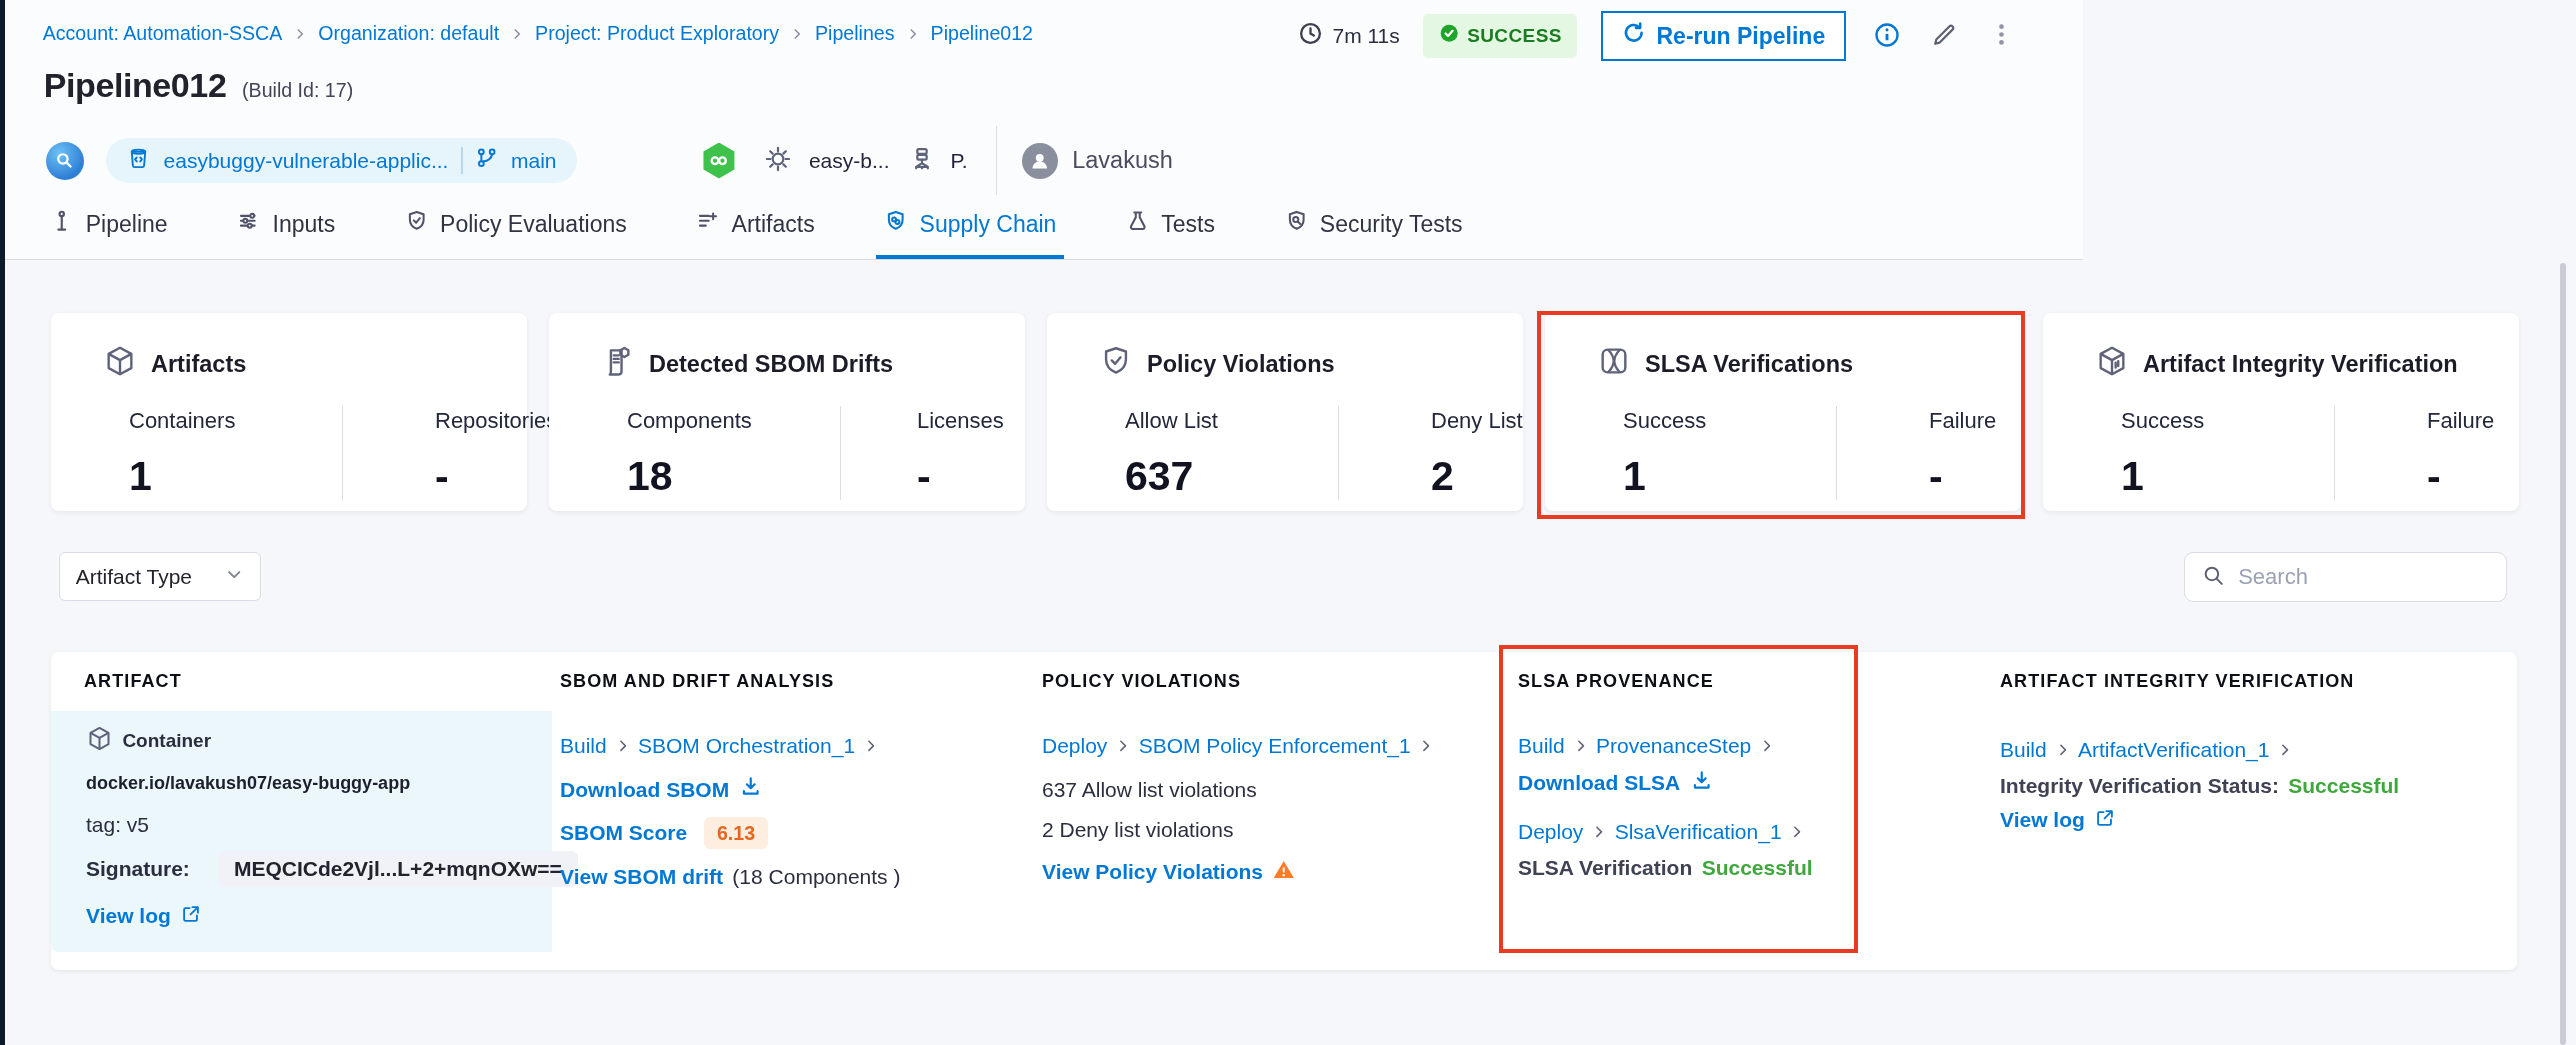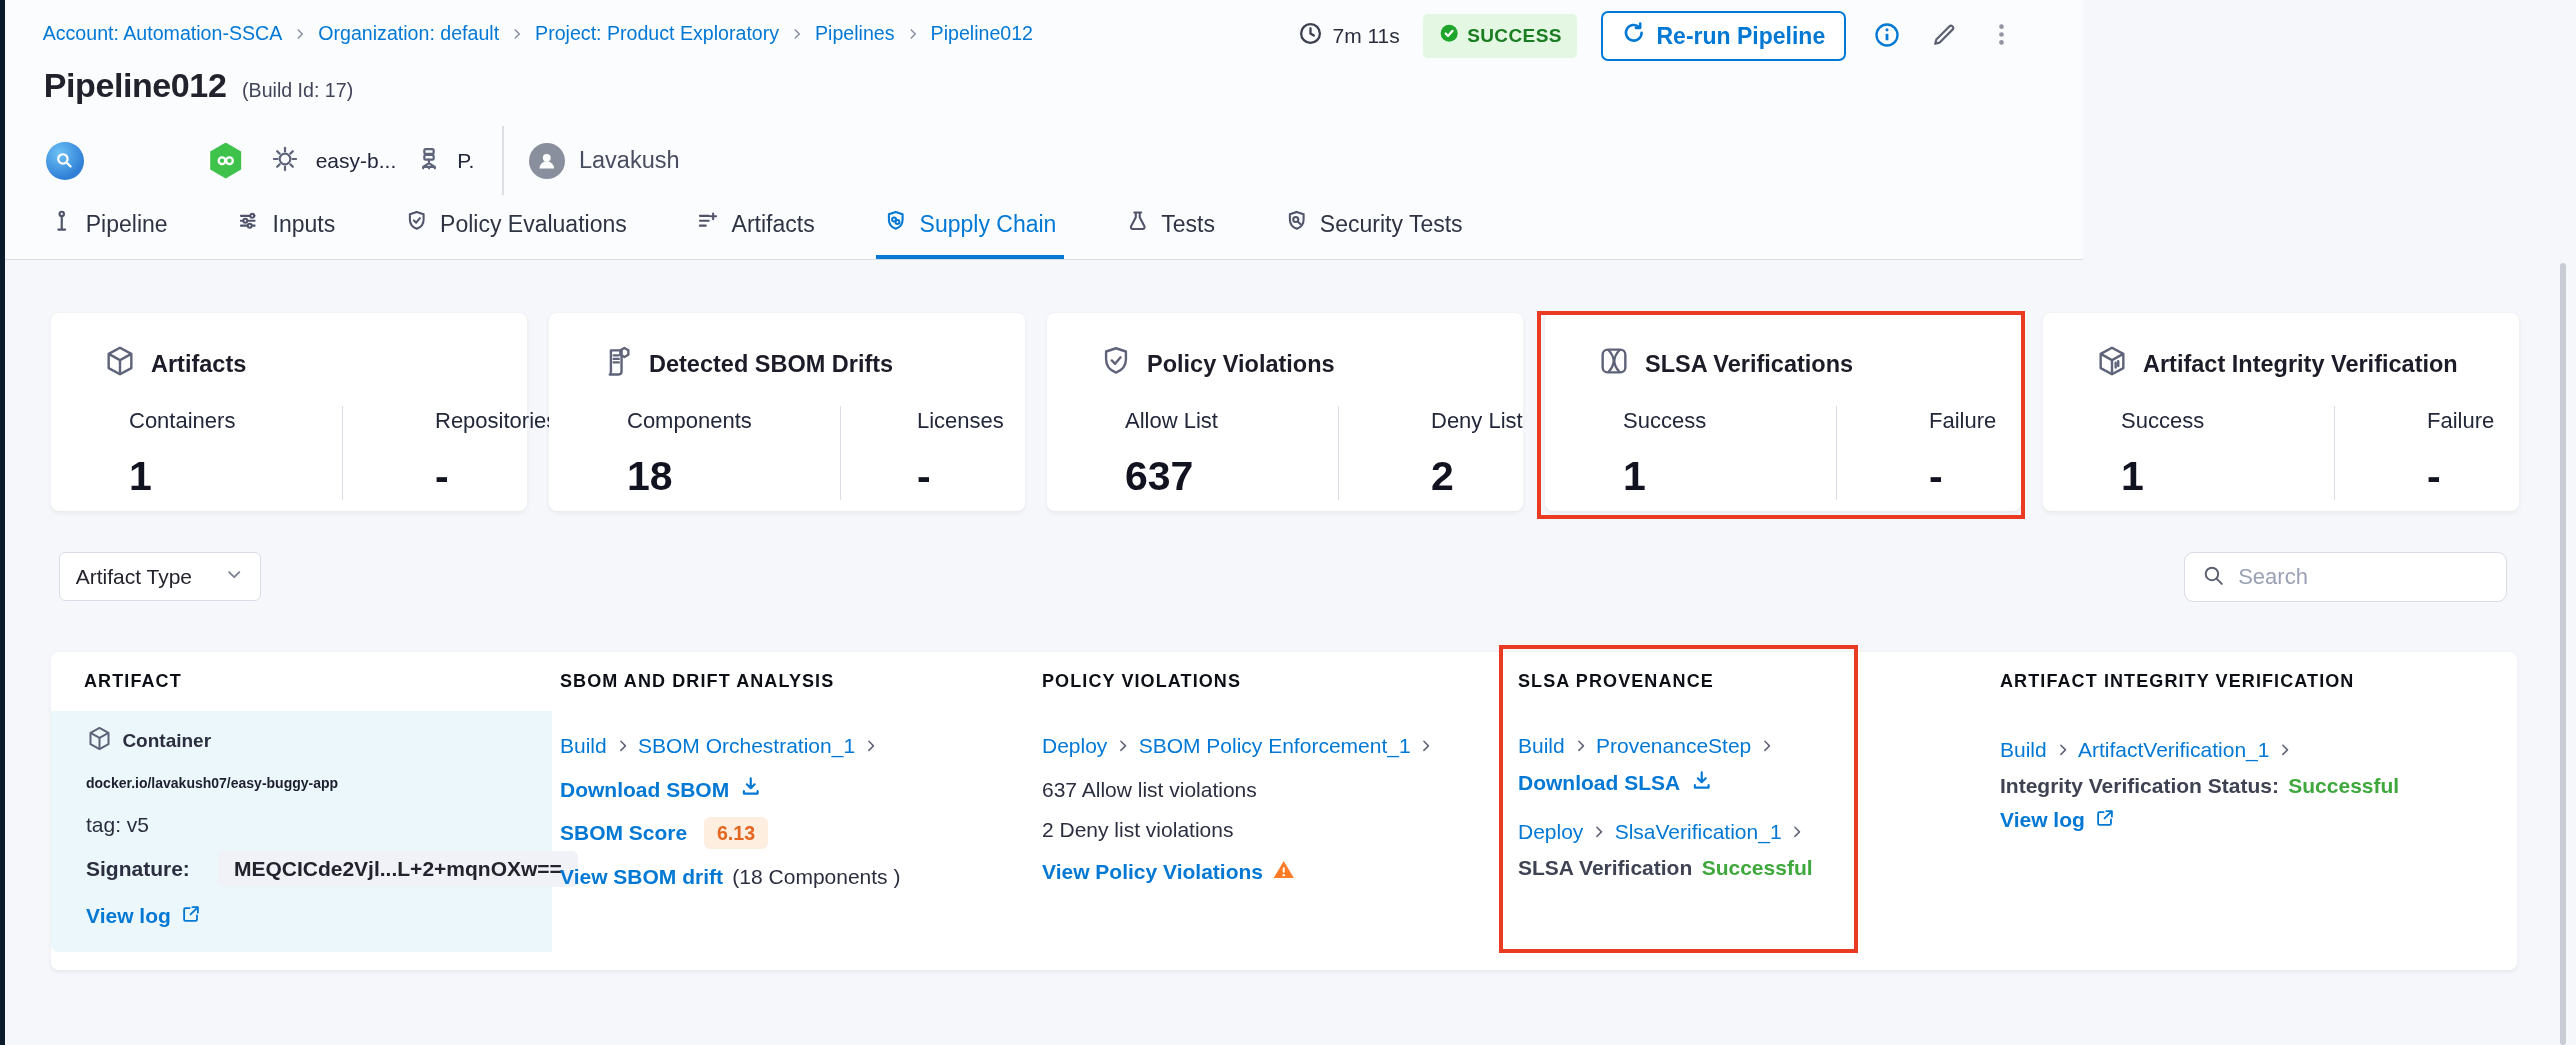--- a/index.html
+++ b/index.html
@@ -17,21 +17,21 @@
 
   
   .header { position: absolute; left: 4.7px; top: 0; width: 2078px; height: 260px; background: #fbfcfe; border-bottom: 1.6px solid #d9dce3; }
   .breadcrumb { position: absolute; left: 38px; top: 22px; display: flex; align-items: center; gap: 11px; font-size: 19.6px; }
   .breadcrumb a { color: #0278d5; text-decoration: none; }
   .crumb-sep { display: flex; align-items: center; color: #8a8fa3; }
 
   .run-meta { position: absolute; right: 64px; top: 12.5px; height: 47px; display: flex; align-items: center; gap: 23.5px; }
   .duration { display: flex; align-items: center; gap: 9.4px; font-size: 21px; color: #2b2e3f; }
   .status-badge { display: flex; align-items: center; gap: 7.8px; background: #e3f7e3; color: #1b7d21; font-size: 19px; font-weight: 700; letter-spacing: 0.4px; padding: 9.4px 15.7px; border-radius: 4.7px; }
-  .rerun-btn { display: flex; align-items: center; gap: 11px; border: 2.4px solid #0278d5; color: #0278d5; background: #fff; font-size: 23px; font-weight: 600; padding: 7.8px 19px; border-radius: 7px; cursor: pointer; font-family: inherit; }
+  .rerun-btn { display: flex; align-items: center; gap: 11px; border: 2.4px solid #0278d5; color: #0278d5; background: #fff; font-size: 23px; font-weight: 600; padding: 7.8px 19px; border-radius: 0; cursor: pointer; font-family: inherit; }
   .icon-btn { display: flex; align-items: center; justify-content: center; width: 34px; height: 34px; background: none; border: none; cursor: pointer; }
 
   .title-row { position: absolute; left: 39px; top: 66px; display: flex; align-items: baseline; gap: 15.7px; }
   .page-title { font-size: 34px; font-weight: 700; color: #22222d; letter-spacing: -0.4px; }
   .build-id { font-size: 19.6px; color: #42455a; }
 
   .subtitle-row { position: absolute; left: 41px; top: 133px; height: 55px; display: flex; align-items: center; }
   .trigger-circle { width: 38px; height: 38px; border-radius: 50%; background: radial-gradient(circle at 35% 30%, #6cc1f5, #2f7fd6 70%); display: flex; align-items: center; justify-content: center; }
   .repo-pill { margin-left: 22px; display: flex; align-items: center; gap: 12.5px; height: 45px; background: #e6f4fb; border-radius: 23.5px; padding: 0 20.4px; font-size: 21px; color: #0278d5; }
   .pill-divider { width: 1.6px; height: 27px; background: #b9d7ea; }
@@ -166,20 +166,36 @@
       <span class="build-id">(Build Id: 17)</span>
     </div>
 
     <div class="subtitle-row">
       <div class="trigger-circle">
         <svg width="20.4" height="20.4" viewBox="0 0 24 24" fill="none" stroke="#fff" stroke-width="2.6" stroke-linecap="round">
             <circle cx="10.5" cy="10.5" r="5.5"></circle>
             <line x1="14.8" y1="14.8" x2="19.5" y2="19.5"></line>
           </svg>
       </div>
+      <div class="repo-pill">
+        <span><svg width="25" height="25" viewBox="0 0 24 24" fill="none" stroke="#0278d5" stroke-width="1.8" stroke-linecap="round" stroke-linejoin="round">
+              <path d="M5.5 5.5h13l-1.1 13.2a1.8 1.8 0 0 1-1.8 1.6H8.4a1.8 1.8 0 0 1-1.8-1.6z"></path>
+              <path d="M5.5 5.5c0 1.1 2.9 2 6.5 2s6.5-.9 6.5-2-2.9-2-6.5-2-6.5.9-6.5 2z"></path>
+              <path d="M10.3 11l-1.6 1.9 1.6 1.9M13.7 11l1.6 1.9-1.6 1.9"></path>
+            </svg></span>
+        <span>easybuggy-vulnerable-applic...</span>
+        <span class="pill-divider"></span>
+        <span><svg width="23.5" height="23.5" viewBox="0 0 24 24" fill="none" stroke="#0278d5" stroke-width="2" stroke-linecap="round">
+              <circle cx="6.5" cy="6" r="2.4"></circle>
+              <circle cx="17.5" cy="6" r="2.4"></circle>
+              <circle cx="6.5" cy="18" r="2.4"></circle>
+              <path d="M6.5 8.4v7.2M17.5 8.4a8.6 8.6 0 0 1-8.6 7.2"></path>
+            </svg></span>
+        <span>main</span>
+      </div>
       <div class="hexagon">
         <svg width="23.5" height="23.5" viewBox="0 0 24 24" fill="none" stroke="#fff" stroke-width="2.4">
             <circle cx="8.2" cy="12" r="3.4"></circle>
             <circle cx="15.8" cy="12" r="3.4"></circle>
           </svg>
       </div>
       <span style="margin-left:27px;"><svg width="28" height="28" viewBox="0 0 24 24" fill="none" stroke="#5f6379" stroke-width="1.9" stroke-linecap="round">
             <circle cx="12" cy="12" r="4.6"></circle>
             <path d="M12 2.5v3M12 18.5v3M2.5 12h3M18.5 12h3M5.3 5.3l2.1 2.1M16.6 16.6l2.1 2.1M5.3 18.7l2.1-2.1M16.6 7.4l2.1-2.1"></path>
           </svg></span>
@@ -385,21 +401,21 @@
   <div class="col-header" style="left:2000px;">ARTIFACT INTEGRITY VERIFICATION</div>
 
   <div class="cell" style="left:86px; top:727px;">
     <div class="line" style="margin-bottom:14px; font-size:19px; font-weight:700;">
       <span style="color:#5f6379;"><svg width="27" height="27" viewBox="0 0 24 24" fill="none" stroke="currentColor" stroke-width="1.8" stroke-linejoin="round">
             <path d="M12 2.6l8 4.4v10l-8 4.4-8-4.4V7z"></path>
             <path d="M4 7l8 4.4L20 7M12 11.4v10"></path>
           </svg></span>
       <span>Container</span>
     </div>
-    <div class="line bold" style="margin-bottom:14px; font-size:14px; color:#1c1f2c;">docker.io/lavakush07/easy-buggy-app</div>
+    <div class="line bold" style="margin-bottom:14px; font-size:18px; color:#1c1f2c;">docker.io/lavakush07/easy-buggy-app</div>
     <div class="line" style="margin-bottom:11px;">tag: v5</div>
     <div class="line" style="margin-bottom:14px; height:38px;">
       <span class="semibold">Signature:</span>
       <span class="sig-pill" style="margin-left:19px;">MEQCICde2Vjl...L+2+mqnOXw==</span>
     </div>
     <div class="line">
       <a href="#" class="semibold">View log</a>
       <span style="color:#0278d5;"><svg width="22" height="22" viewBox="0 0 24 24" fill="none" stroke="currentColor" stroke-width="2" stroke-linecap="round" stroke-linejoin="round">
             <path d="M10.5 5.5H6A1.5 1.5 0 0 0 4.5 7v11A1.5 1.5 0 0 0 6 19.5h11a1.5 1.5 0 0 0 1.5-1.5v-4.5"></path>
             <polyline points="13.5 4.5 19.5 4.5 19.5 10.5"></polyline>

